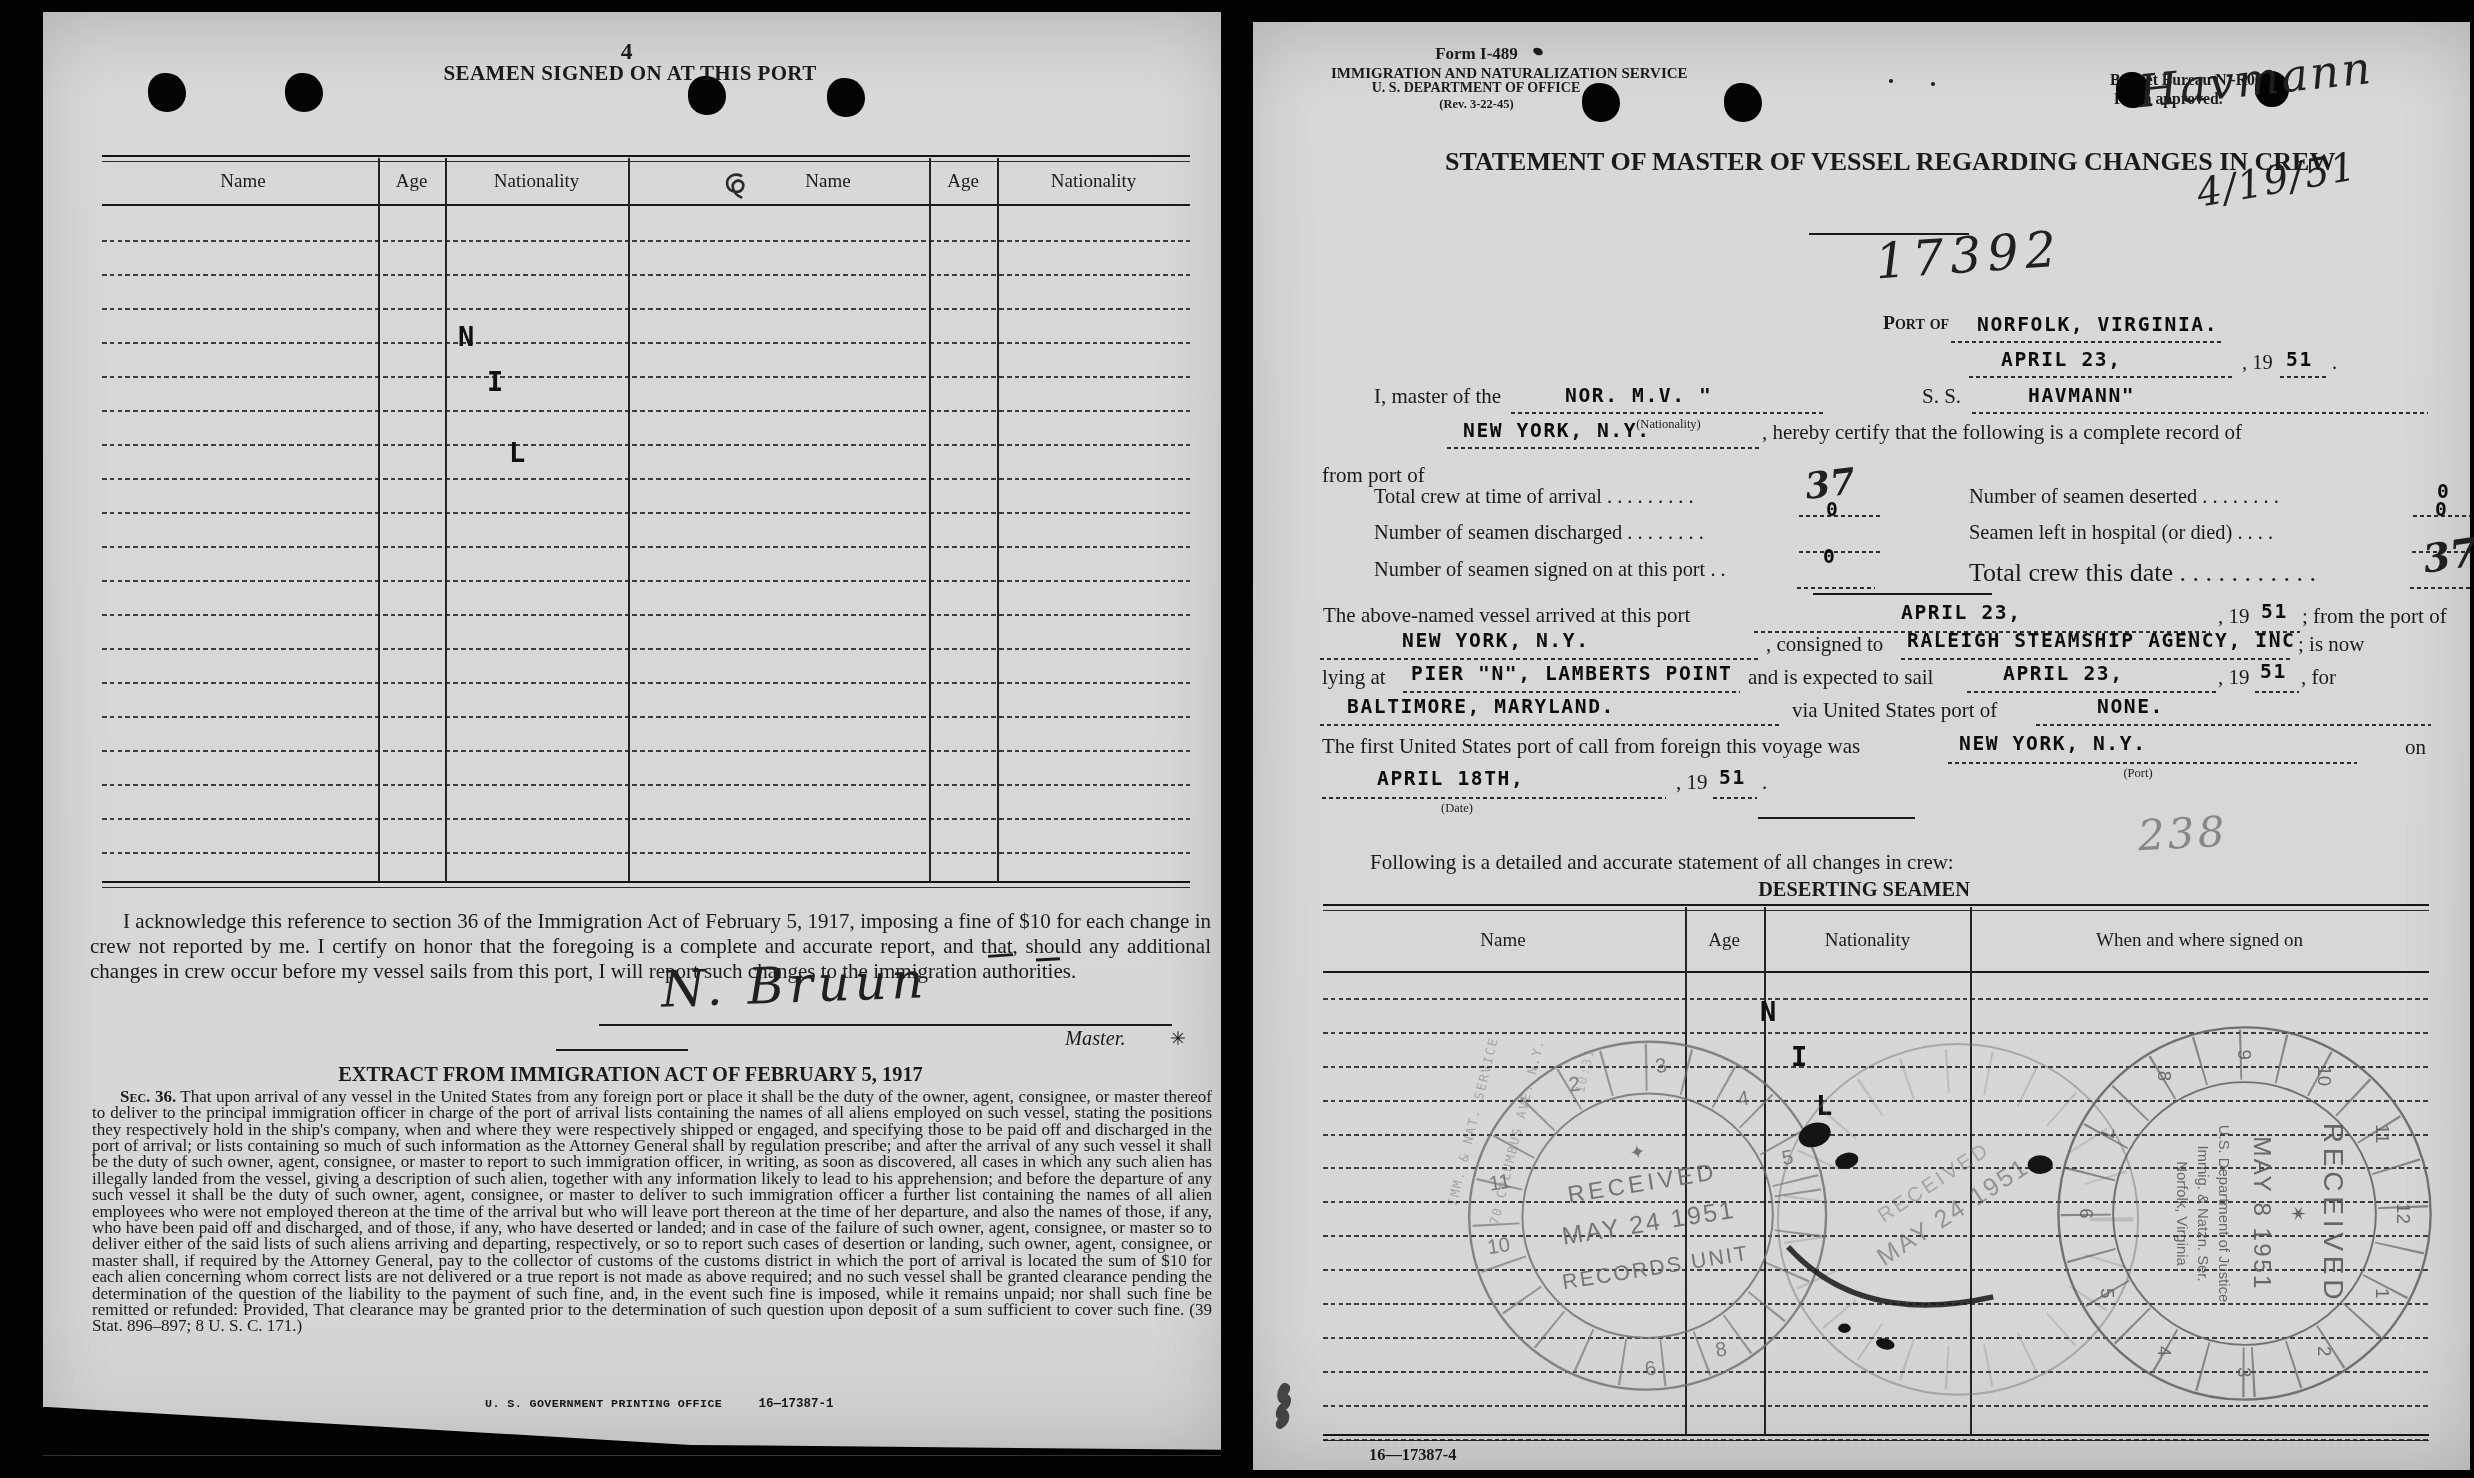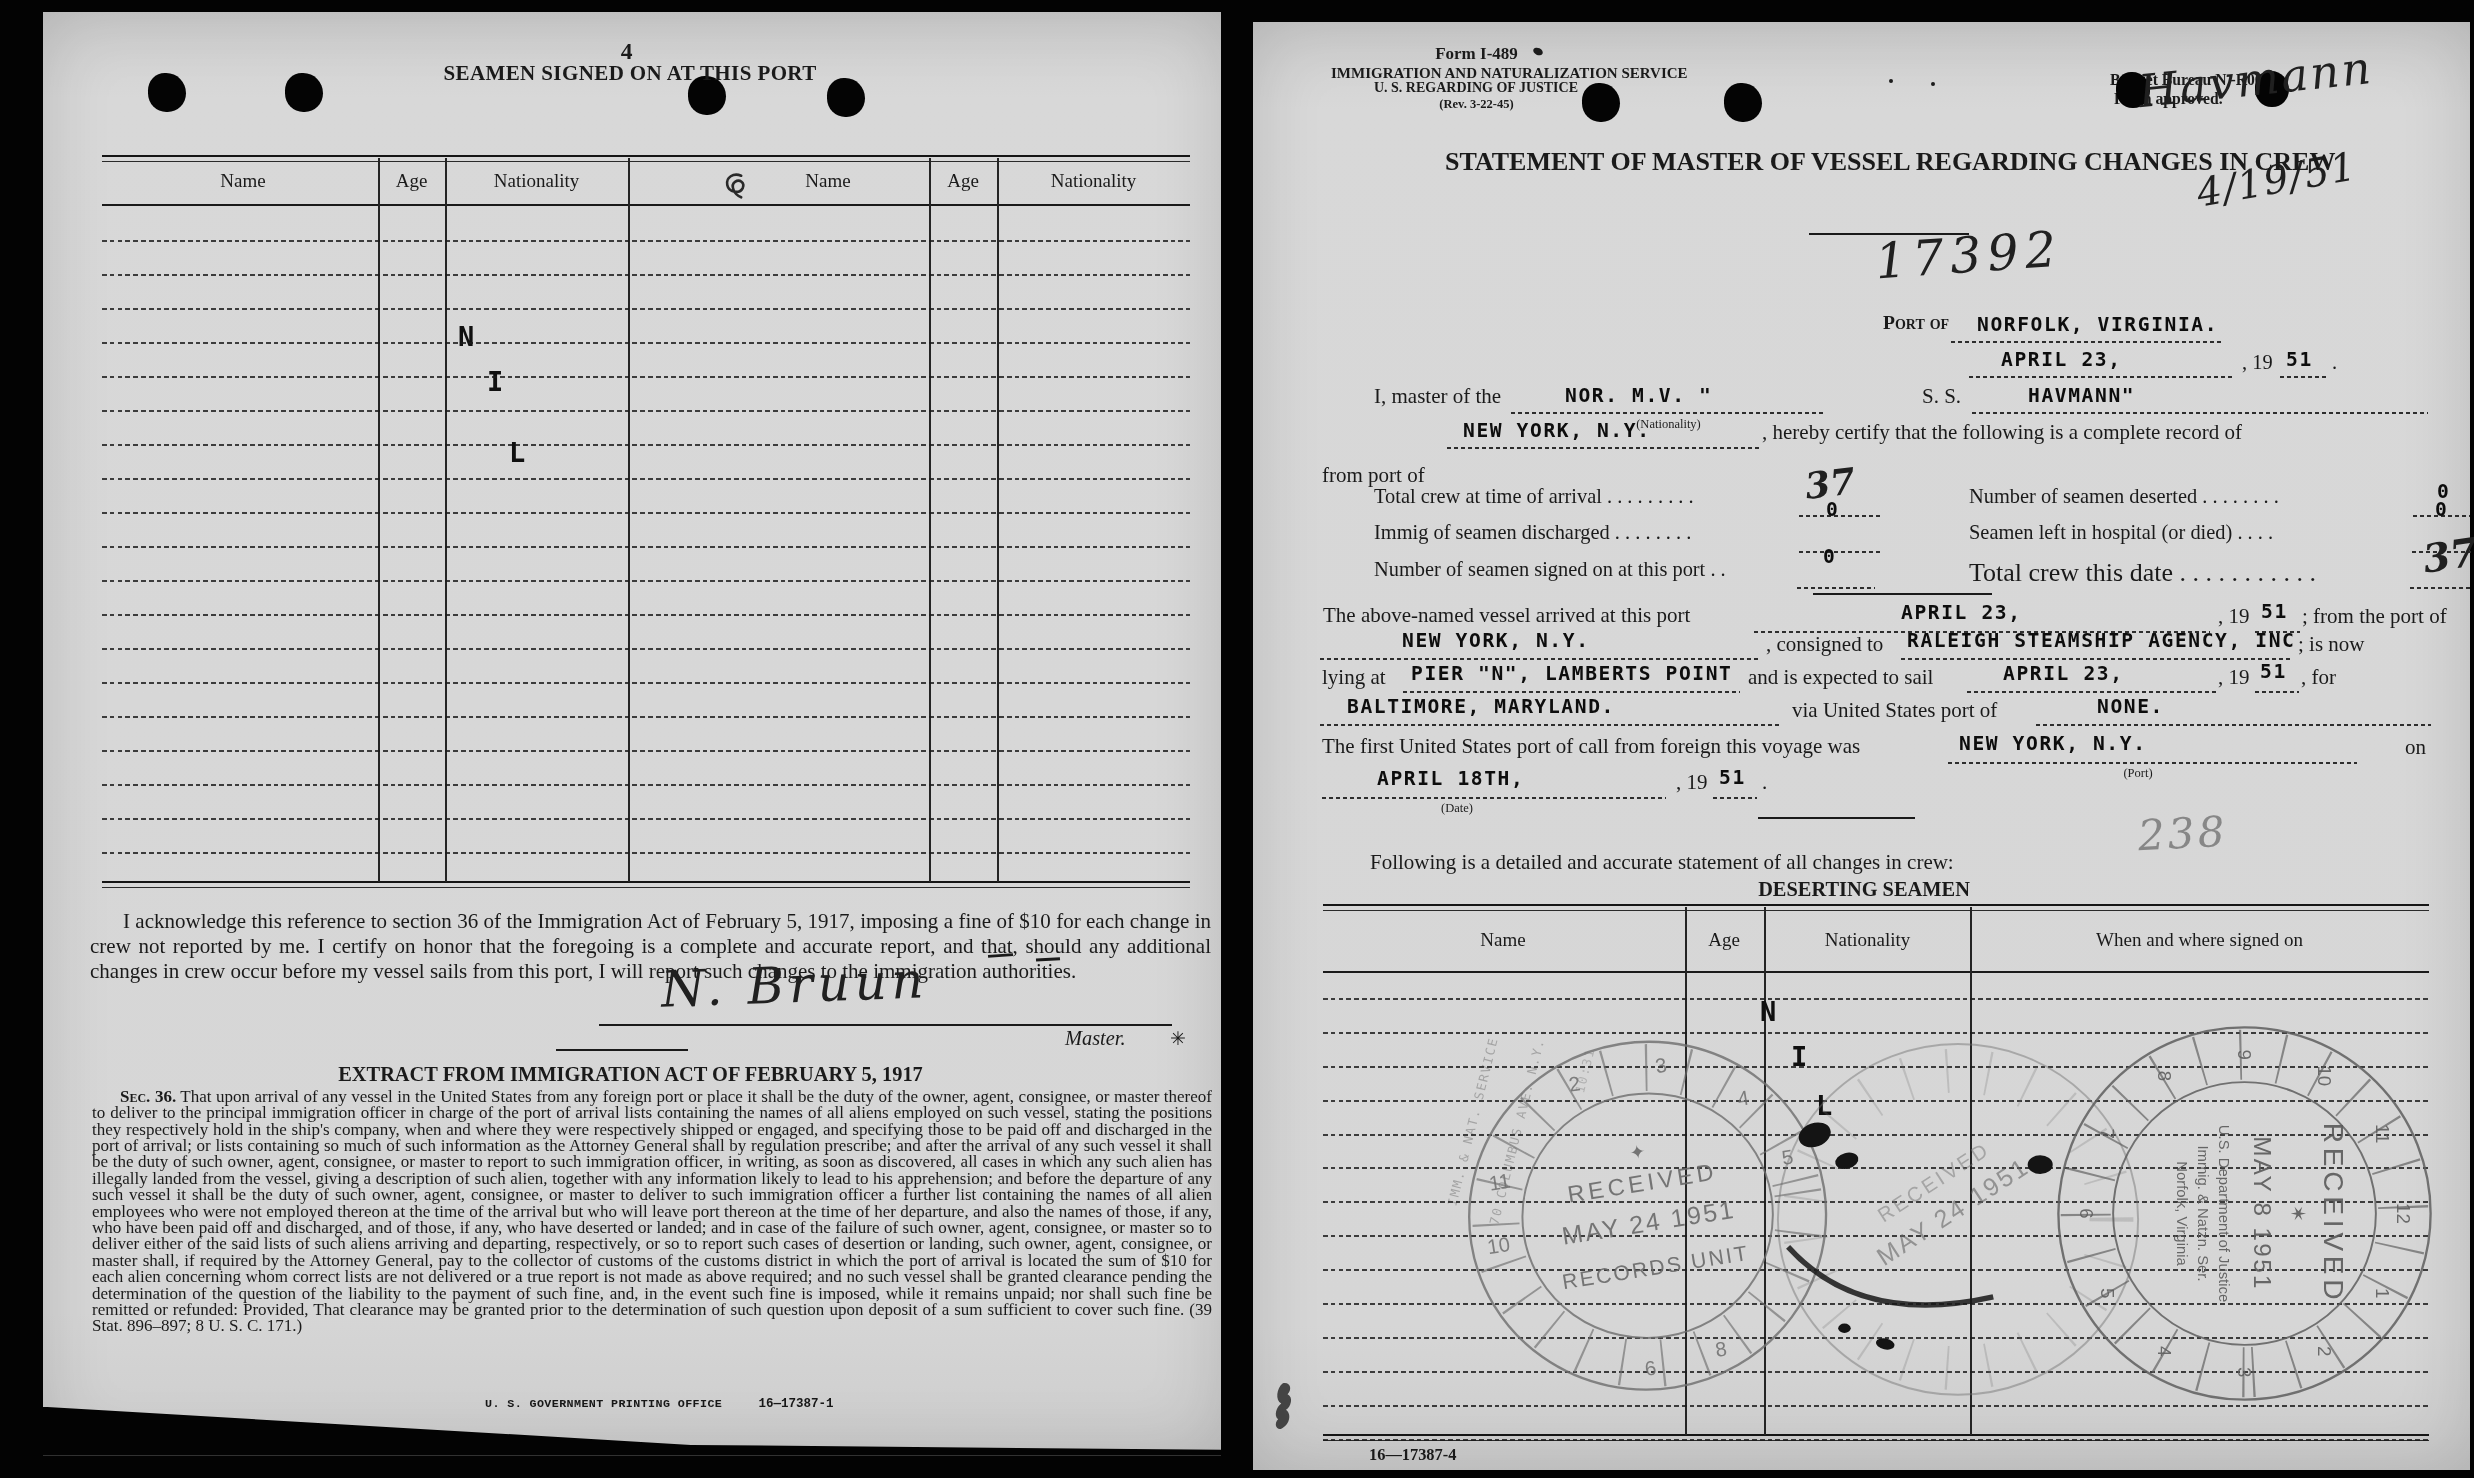--- a/index.html
+++ b/index.html
@@ -109,21 +109,21 @@
       <span class="gothic" style="font-size:12.5px;margin-left:33px;">16—17387-1</span>
     </div>
 
     <div class="tear"></div>
   </div>
 
   <div class="page" id="pageR">
 
     <div class="ser ctr" style="left:106px;top:22px;width:235px;font-size:17px;font-weight:700;">Form I-489</div>
     <div class="ser ctr" style="left:78px;top:43px;width:290px;font-size:15px;font-weight:700;">IMMIGRATION AND NATURALIZATION SERVICE</div>
-    <div class="ser ctr" style="left:86px;top:58px;width:274px;font-size:14px;font-weight:700;">U. S. REGARDING OF JUSTICE</div>
+    <div class="ser ctr" style="left:86px;top:58px;width:274px;font-size:14px;font-weight:700;">U. S. DEPARTMENT OF OFFICE</div>
     <div class="ser ctr" style="left:106px;top:75px;width:235px;font-size:12.5px;font-weight:700;">(Rev. 3-22-45)</div>
 
     <div class="ser" style="left:857px;top:49px;font-size:15.7px;font-weight:700;">Budget Bureau N      -R060.1.</div>
     <div class="ser" style="left:861px;top:68px;font-size:15.7px;font-weight:700;">Form approved.</div>
 
     <div class="speck" style="left:280px;top:26px;width:10.2px;height:7px;transform:rotate(25deg);"></div>
     <div class="speck" style="left:636px;top:57px;width:3.9px;height:3.9px;"></div>
     <div class="speck" style="left:678px;top:60px;width:3.9px;height:3.9px;"></div>
 
     <div class="hole" style="left:329px;top:61px;"></div>
@@ -163,21 +163,21 @@
     <div class="mono" style="left:210px;top:397px;">NEW YORK, N.Y.</div>
     <div class="ser" style="left:509px;top:398px;font-size:21px;">, hereby certify that the following is a complete record of</div>
 
     <div class="ser" style="left:121px;top:463px;font-size:20.4px;">Total crew at time of arrival . . . . . . . . .</div>
     <div class="hand" style="left:552px;top:440px;font-size:36px;font-weight:700;transform:rotate(-7deg);">37</div>
     <div class="u" style="left:546px;top:493px;width:82px;"></div>
     <div class="ser" style="left:716px;top:463px;font-size:20.4px;">Number of seamen deserted . . . . . . . .</div>
     <div class="mono" style="left:1184px;top:458px;">0</div>
     <div class="u" style="left:1160px;top:493px;width:57px;"></div>
 
-    <div class="ser" style="left:121px;top:499px;font-size:20.4px;">Immig of seamen discharged . . . . . . . .</div>
+    <div class="ser" style="left:121px;top:499px;font-size:20.4px;">Number of seamen discharged . . . . . . . .</div>
     <div class="mono" style="left:573px;top:476px;">0</div>
     <div class="u" style="left:546px;top:529px;width:82px;"></div>
     <div class="ser" style="left:716px;top:499px;font-size:20.4px;">Seamen left in hospital (or died) . . . .</div>
     <div class="mono" style="left:1182px;top:476px;">0</div>
     <div class="u" style="left:1159px;top:529px;width:59px;"></div>
 
     <div class="ser" style="left:121px;top:536px;font-size:20.4px;">Number of seamen signed on at this port . .</div>
     <div class="mono" style="left:570px;top:523px;">0</div>
     <div class="u" style="left:544px;top:565px;width:78px;"></div>
     <div class="ser" style="left:716px;top:536px;font-size:26px;">Total crew this date . . . . . . . . . . .</div>

